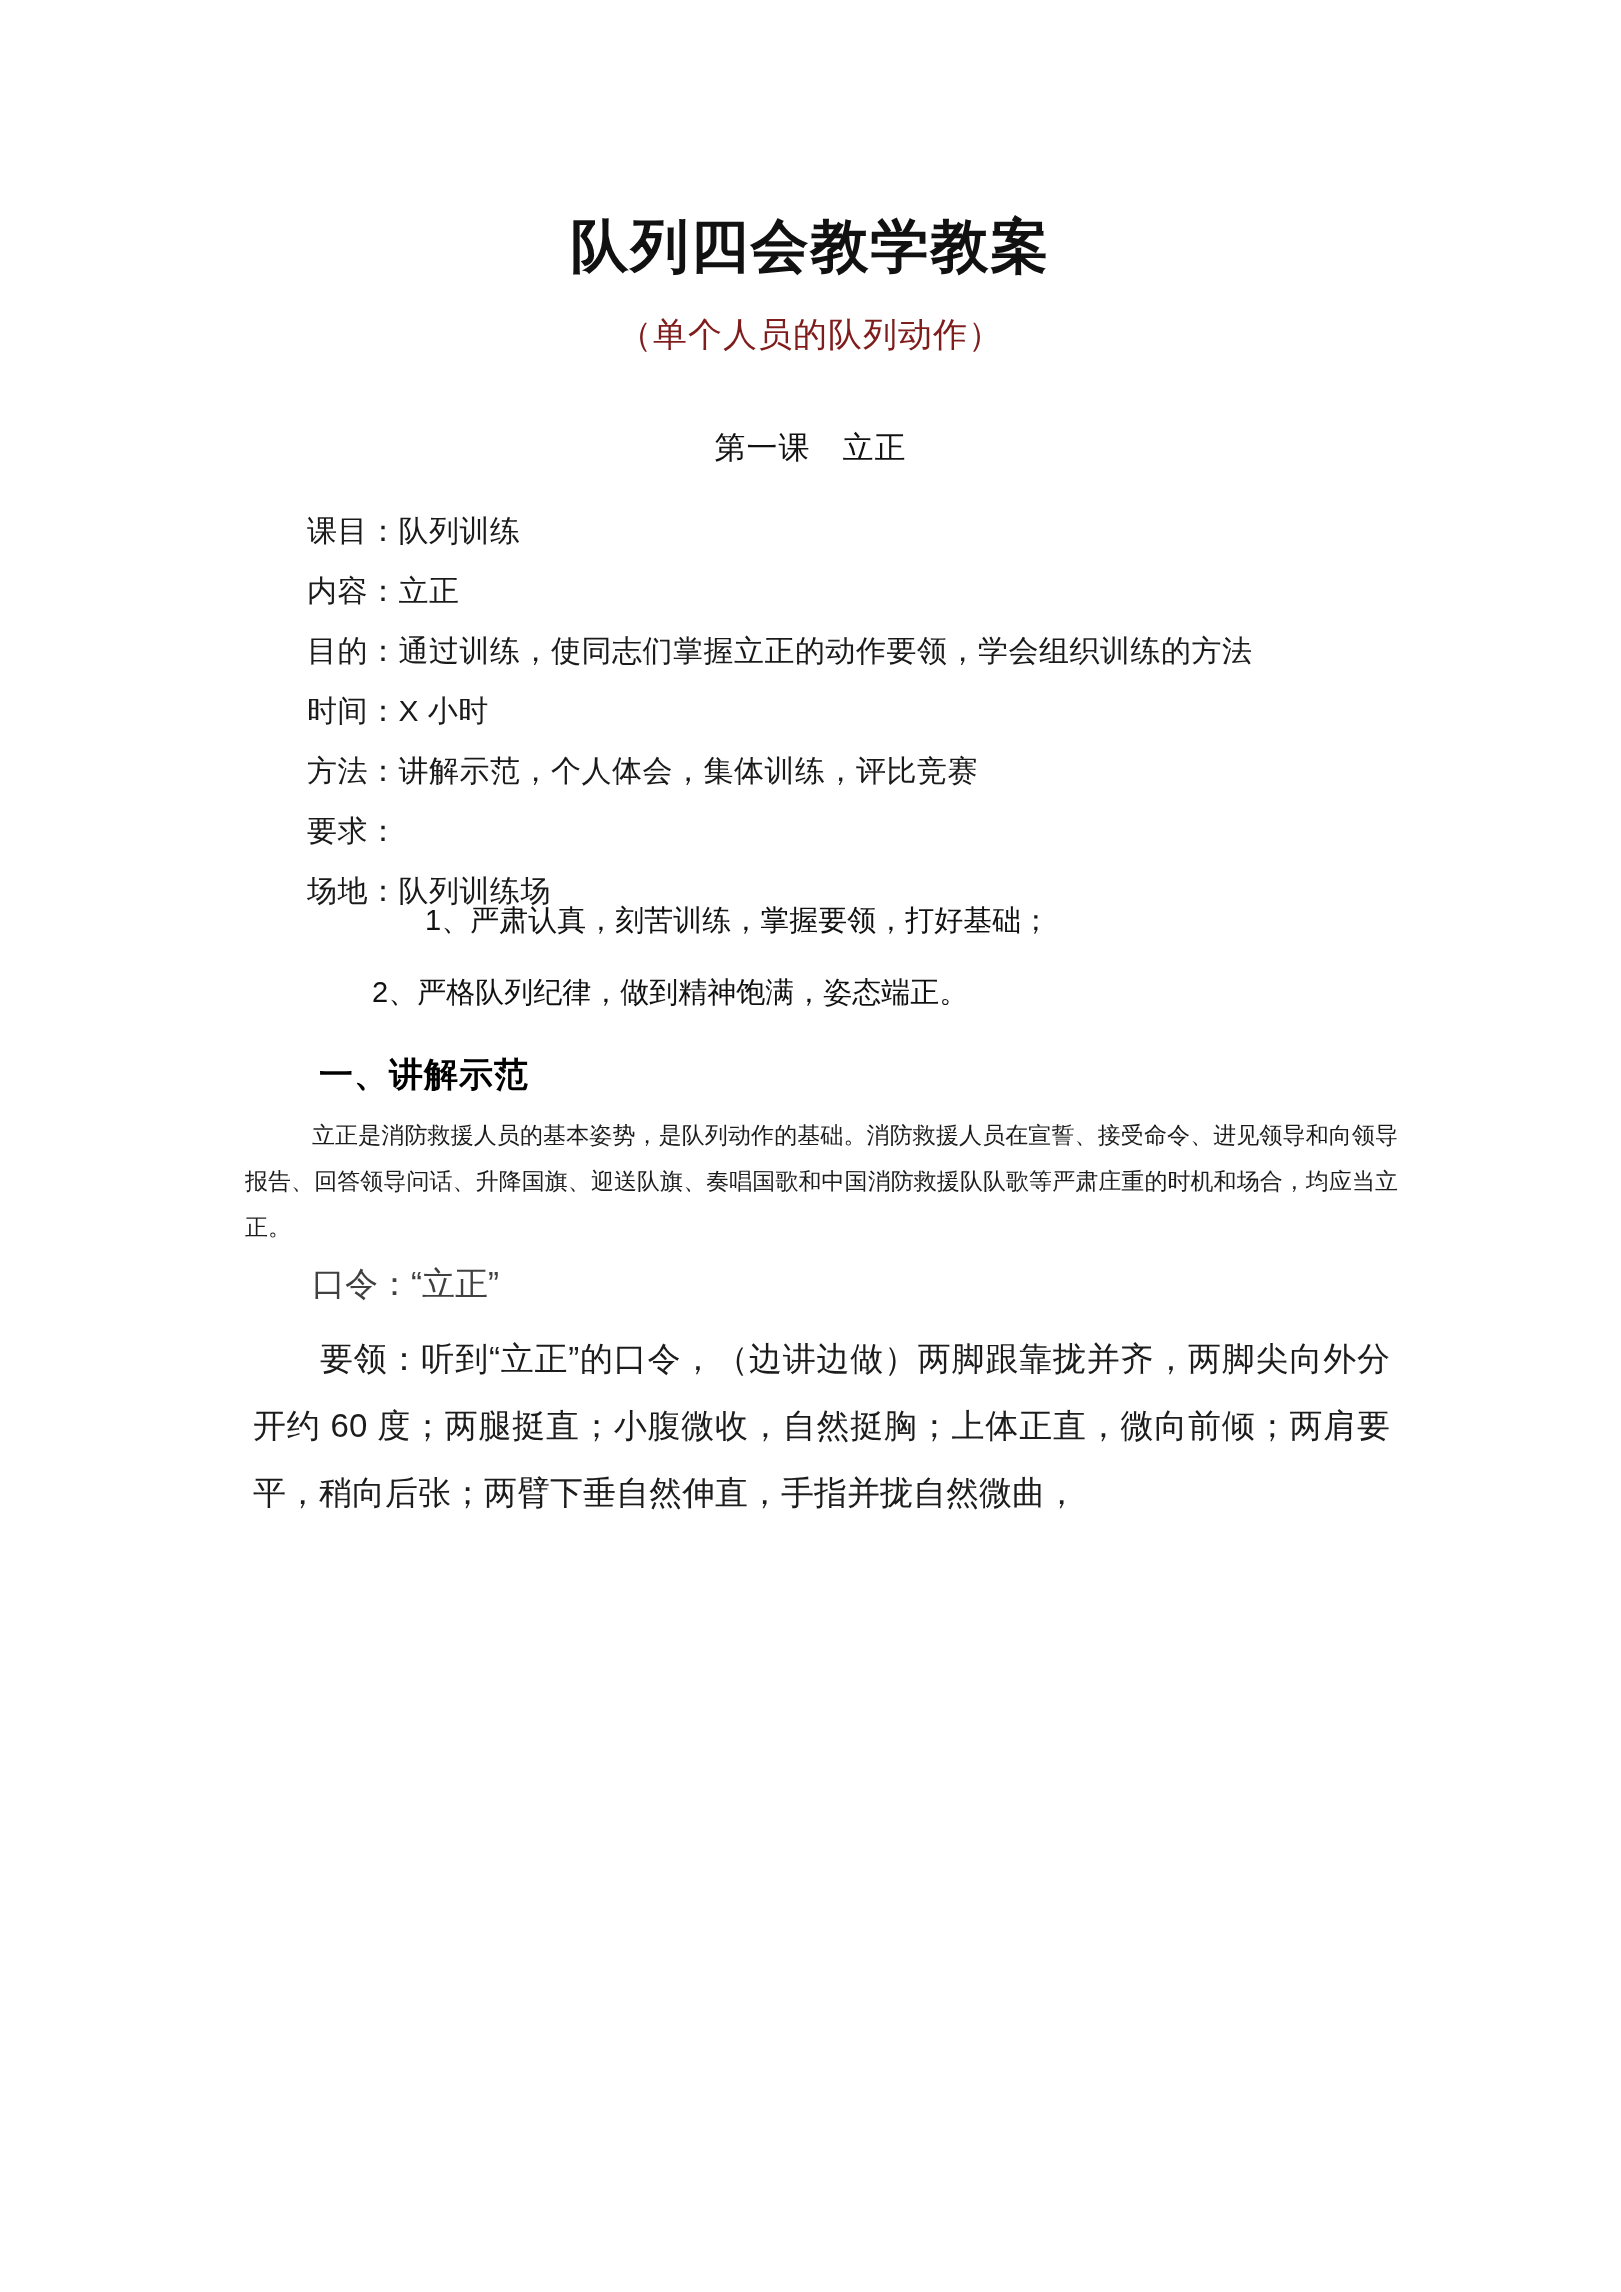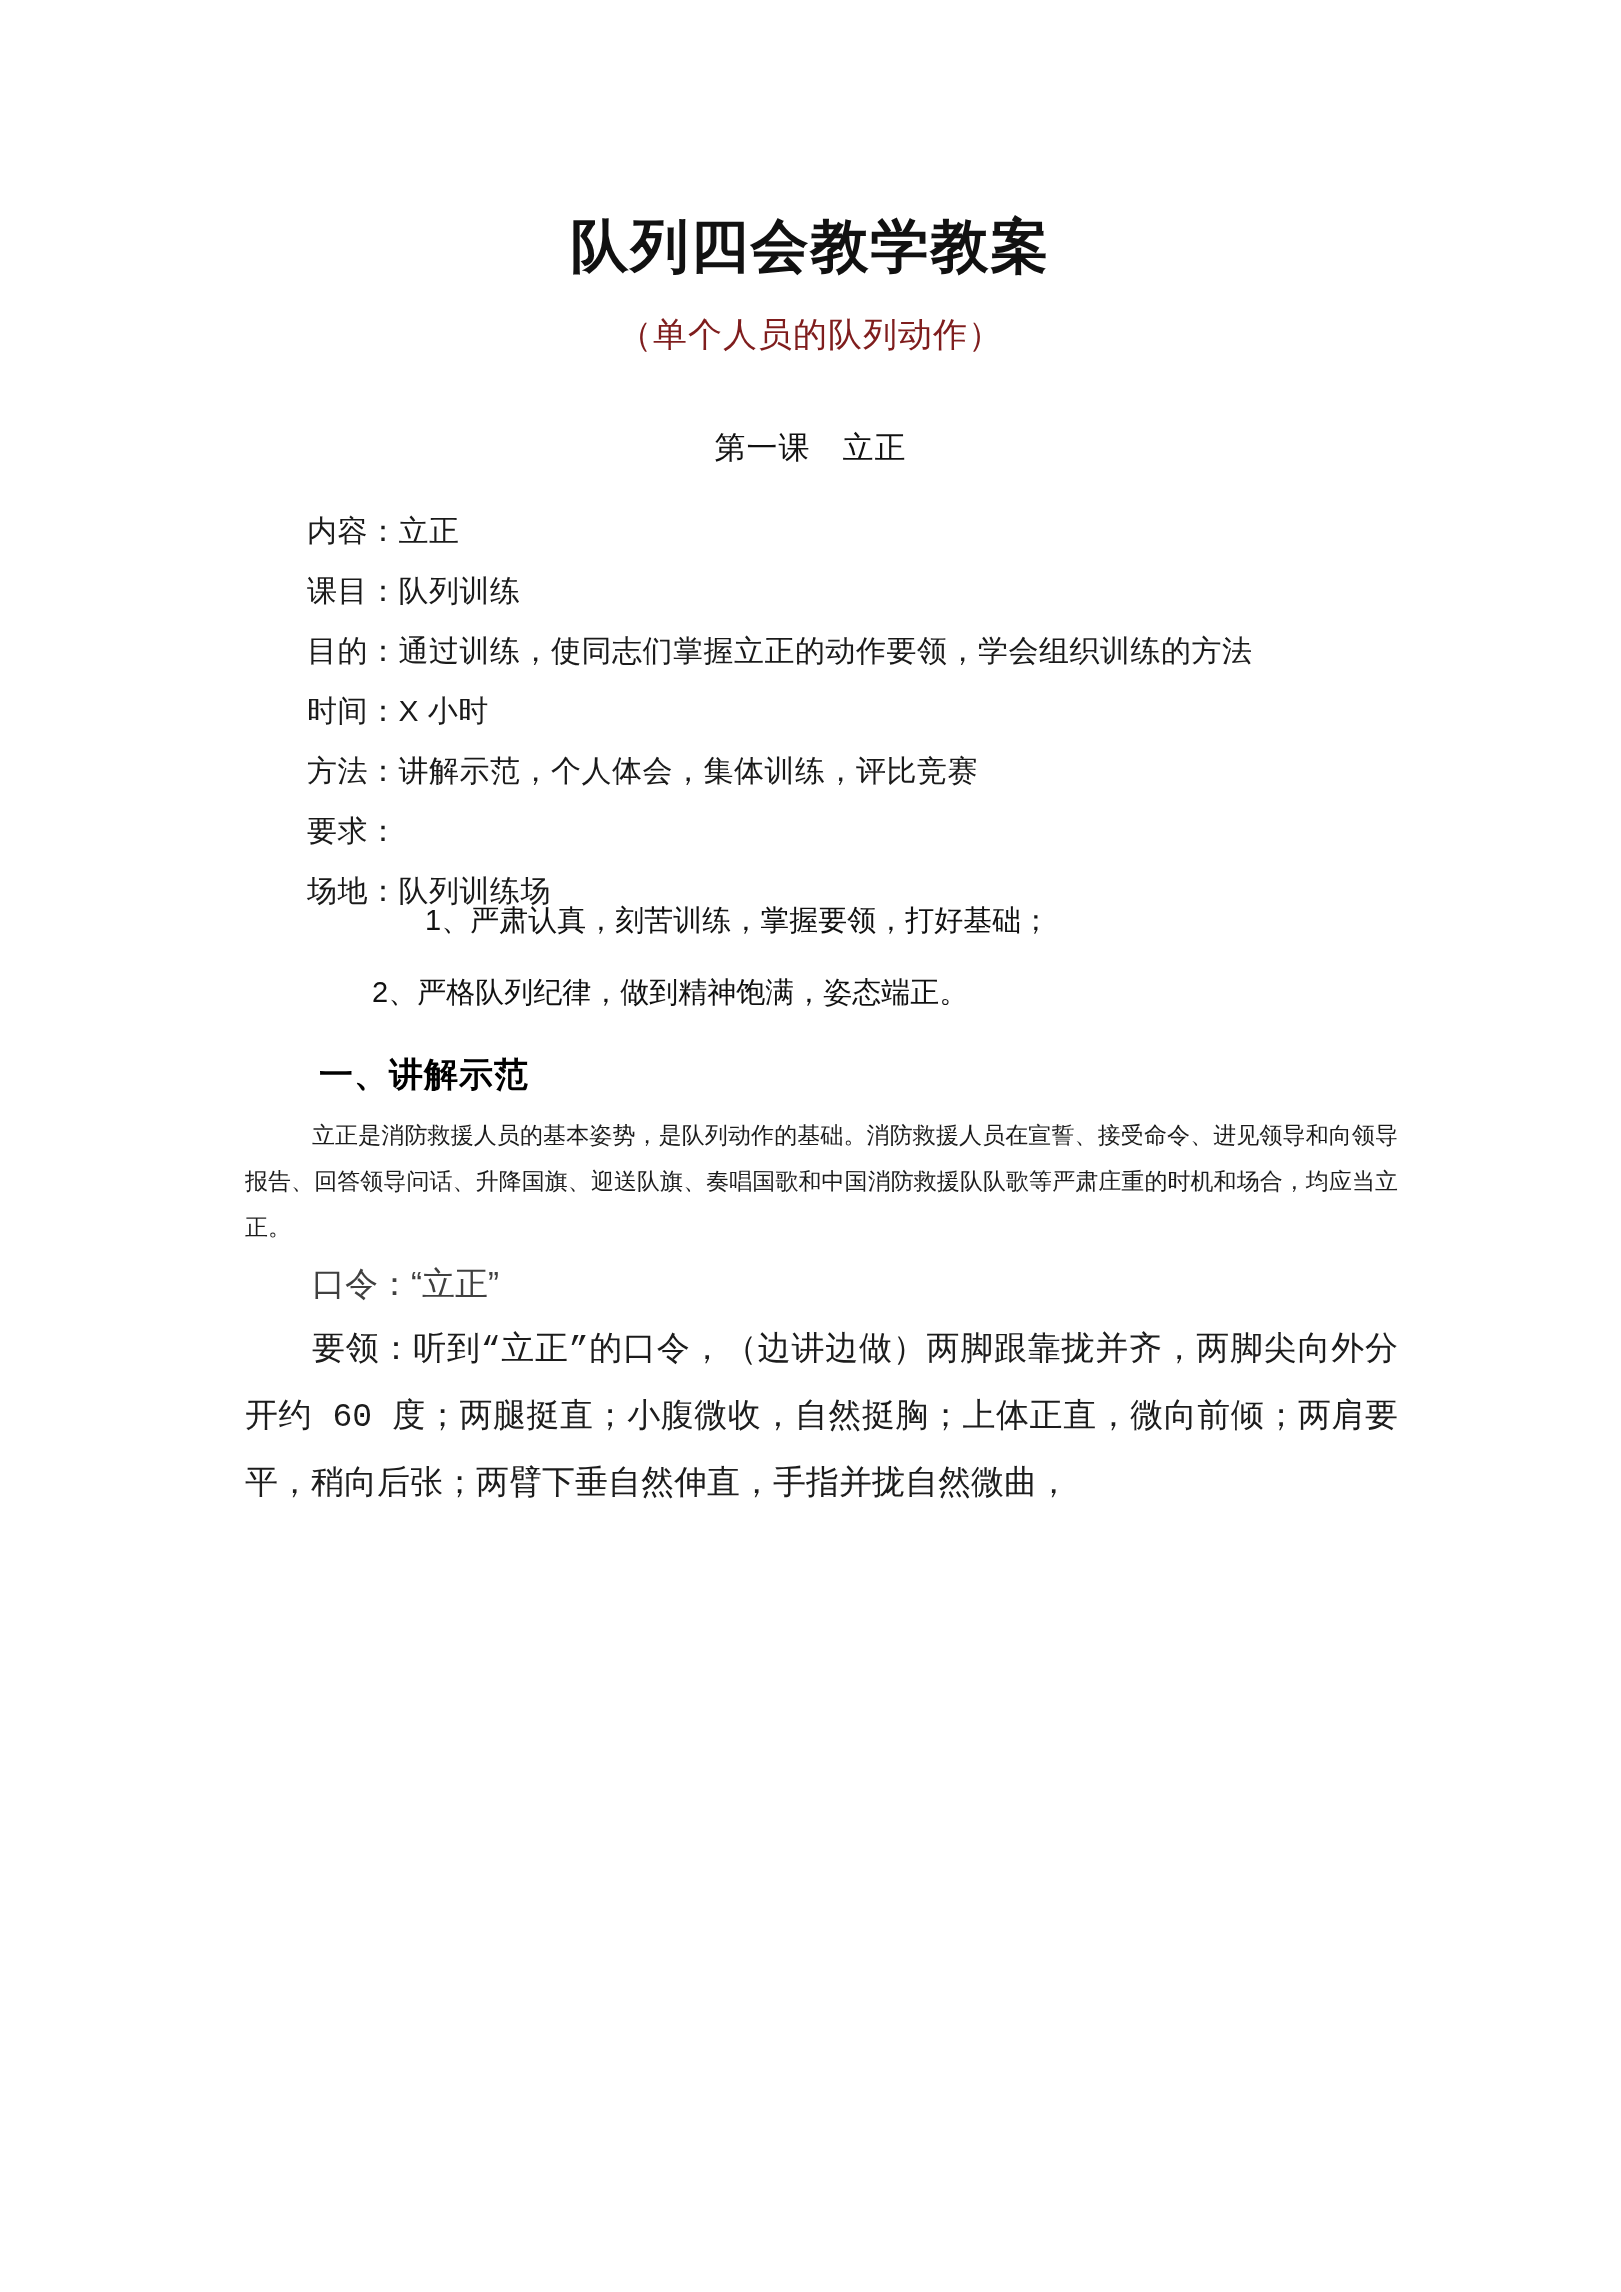--- a/index.html
+++ b/index.html
@@ -113,25 +113,24 @@
     margin: 0;
     text-align: justify;
     text-justify: inter-ideograph;
     text-indent: 67px;
     letter-spacing: 0px;
   }
   .para-tight {
     font-size: 33px;
     color: #1c1c1c;
     line-height: 67px;
-    margin: 0;
+    margin: 8px;
     text-align: justify;
     text-justify: inter-ideograph;
     text-indent: 67px;
-    font-family: Liberation Mono, monospace;
   }
   .para-cmd {
     font-size: 33px;
     color: #404040;
     line-height: 67px;
     margin: 0;
     text-indent: 67px;
     white-space: nowrap;
   }
 </style>
@@ -140,22 +139,22 @@
 
 <div class="page">
 
   <h1 class="doc-title">队列四会教学教案</h1>
 
   <div class="doc-subtitle">（单个人员的队列动作）</div>
 
   <div class="lesson-heading">第一课　立正</div>
 
   <div class="info-list">
+    <div class="info-item">课目：队列训练</div>
     <div class="info-item">内容：立正</div>
-    <div class="info-item">课目：队列训练</div>
     <div class="info-item">目的：通过训练，使同志们掌握立正的动作要领，学会组织训练的方法</div>
     <div class="info-item">时间：X 小时</div>
     <div class="info-item">方法：讲解示范，个人体会，集体训练，评比竞赛</div>
     <div class="info-item">要求：</div>
     <div class="info-item">场地：队列训练场</div>
   </div>
 
   <div class="req-item-1">1、严肃认真，刻苦训练，掌握要领，打好基础；</div>
   <div class="req-item-2">2、严格队列纪律，做到精神饱满，姿态端正。</div>
 

